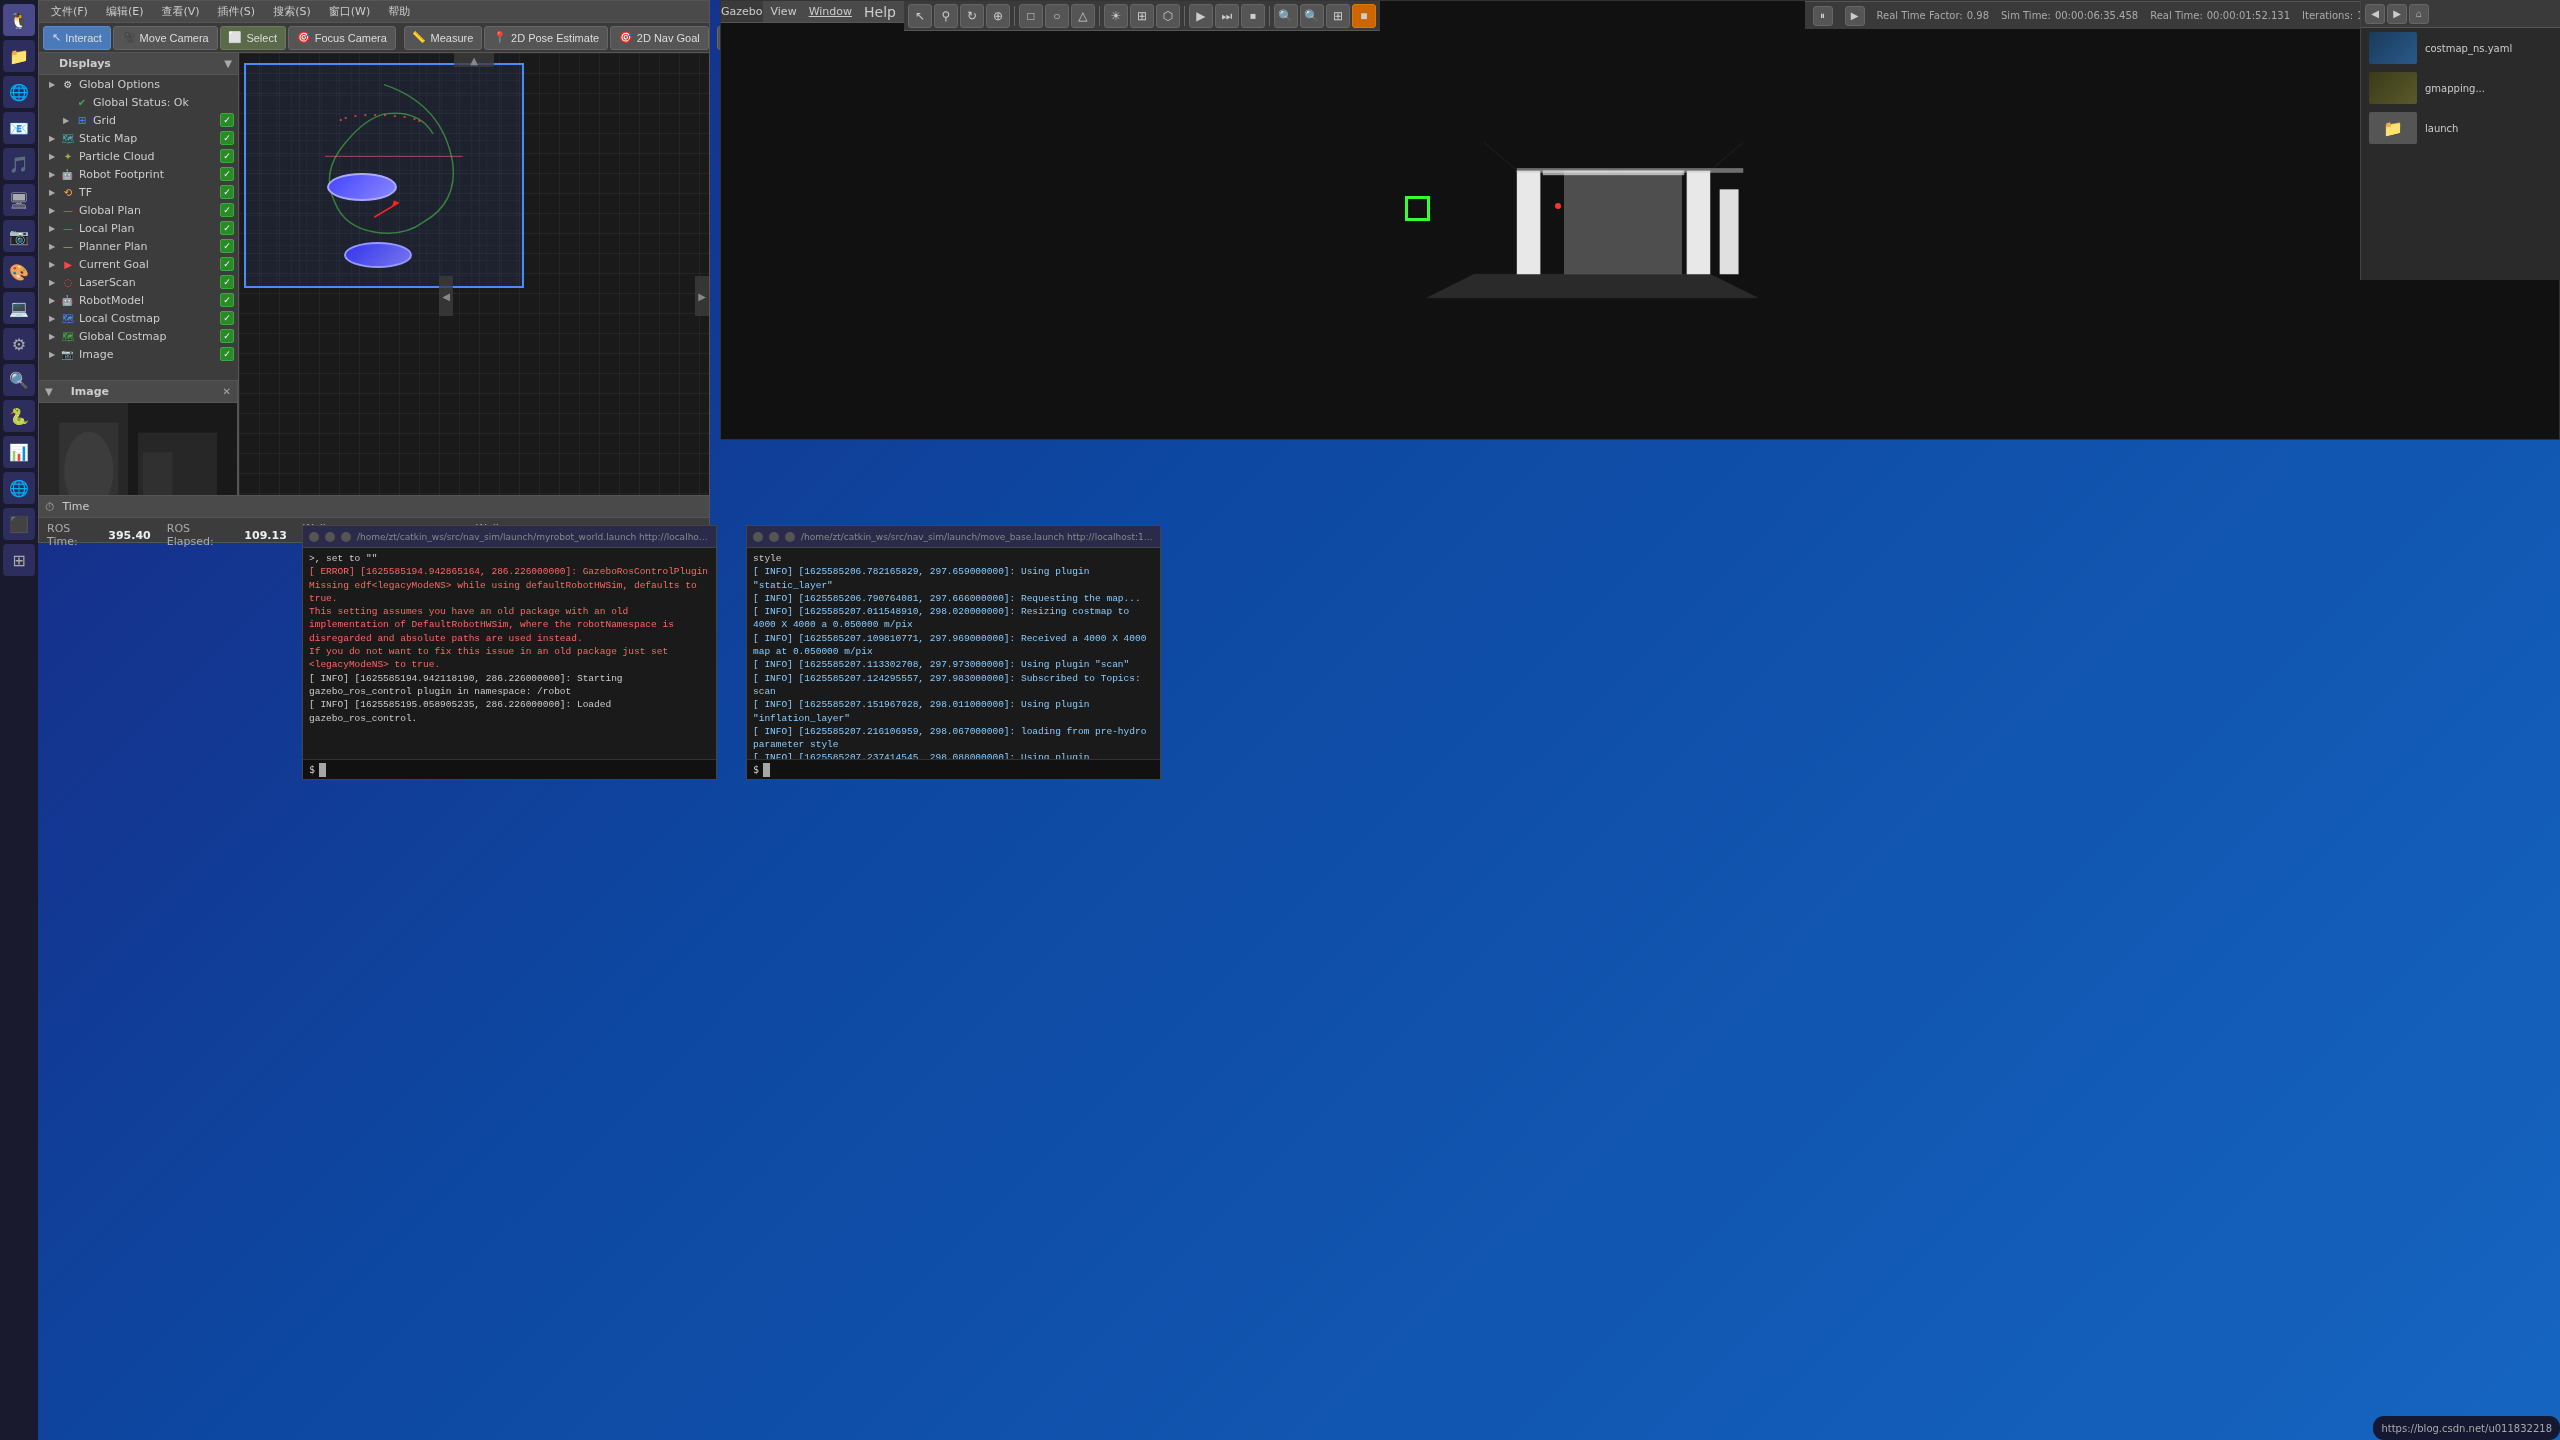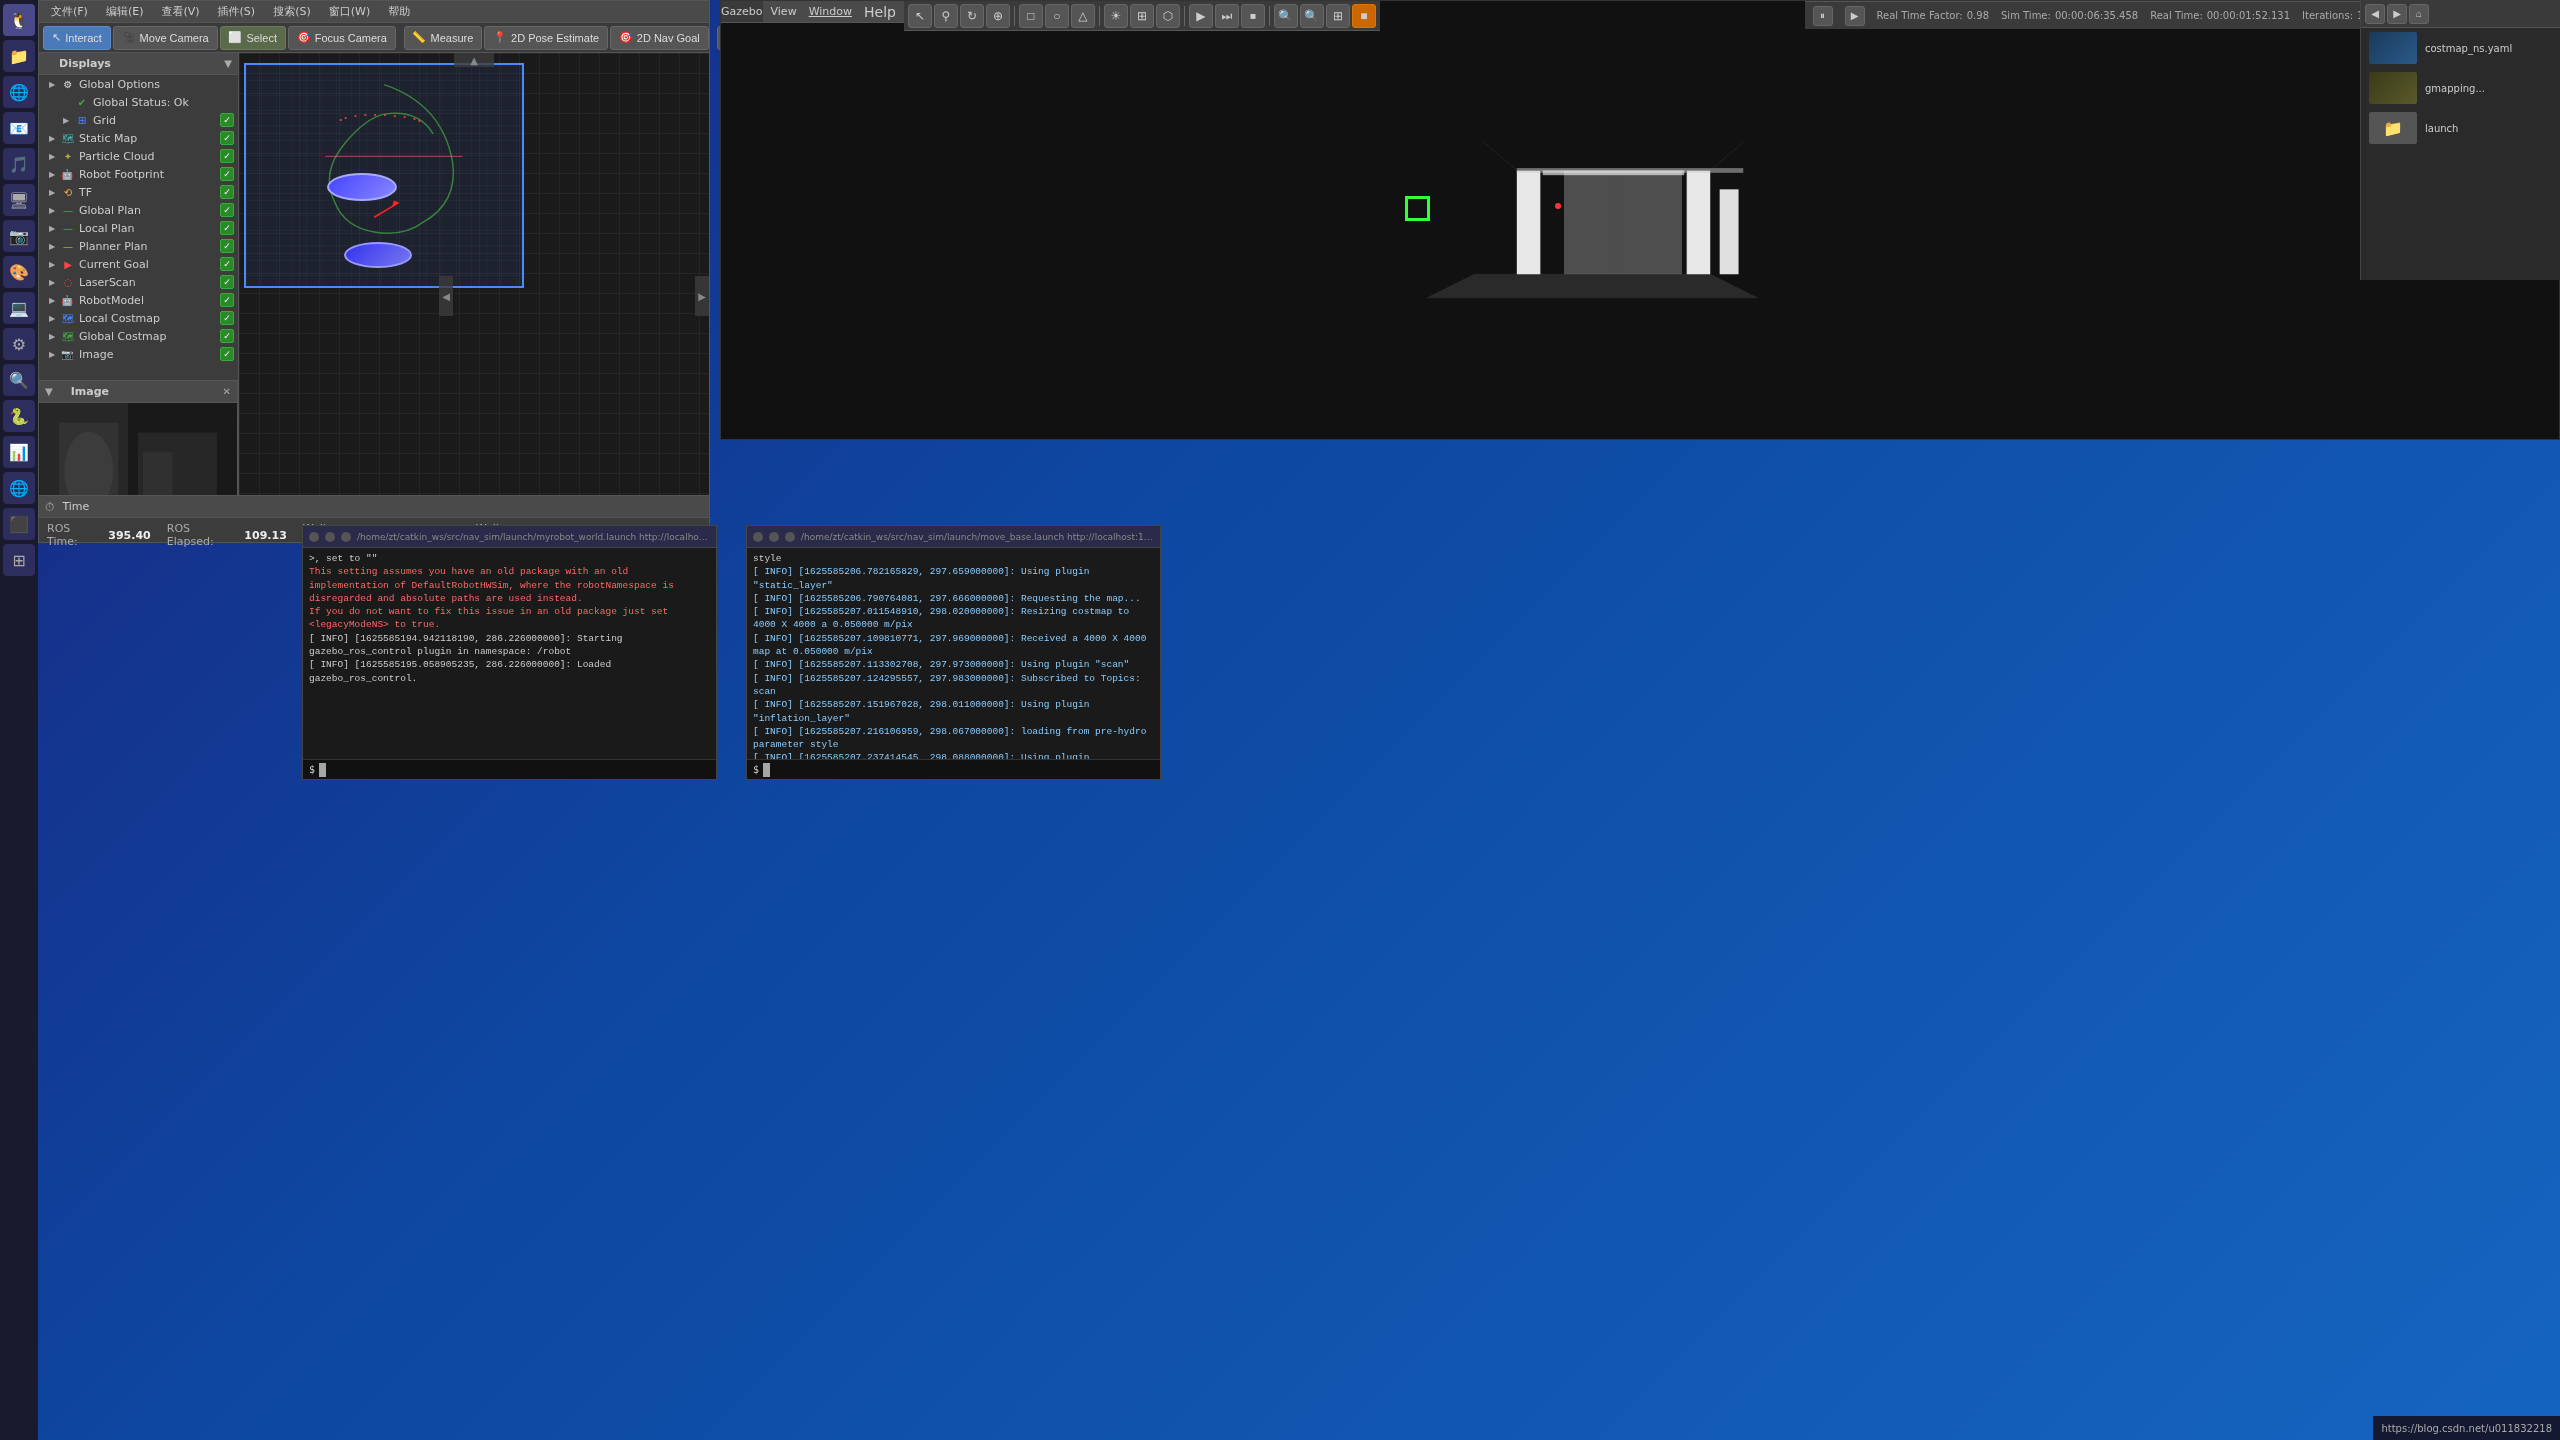--- a/index.html
+++ b/index.html
@@ -658,20 +658,21 @@
       right: 0;
       bottom: 0;
       height: 24px;
       background: rgba(20,20,40,0.95);
       padding: 0 8px;
       display: flex;
       align-items: center;
       gap: 16px;
       font-size: 10px;
       color: #aaa;
+      border-radius: 11px;
     }
 
     
     .systray {
       position: absolute;
       right: 0;
       top: 0;
       height: 22px;
       background: rgba(20,20,40,0.95);
       display: flex;
@@ -1204,20 +1205,21 @@
 
 <div class="terminal" style="left:302px;top:525px;width:415px;height:255px;">
   <div class="terminal-titlebar">
     <div class="terminal-dot td-close"></div>
     <div class="terminal-dot td-min"></div>
     <div class="terminal-dot td-max"></div>
     <span class="terminal-title">/home/zt/catkin_ws/src/nav_sim/launch/myrobot_world.launch http://localhost:11311</span>
   </div>
   <div class="terminal-content">
     <div class="log-normal">&gt;, set to ""</div>
+    <div class="log-error">[ ERROR] [1625585194.942865164, 286.226000000]: GazeboRosControlPlugin Missing edf&lt;legacyModeNS&gt; while using defaultRobotHWSim, defaults to true.</div>
     <div class="log-error">This setting assumes you have an old package with an old implementation of DefaultRobotHWSim, where the robotNamespace is disregarded and absolute paths are used instead.</div>
     <div class="log-error">If you do not want to fix this issue in an old package just set &lt;legacyModeNS&gt; to true.</div>
     <div class="log-normal">[ INFO] [1625585194.942118190, 286.226000000]: Starting gazebo_ros_control plugin in namespace: /robot</div>
     <div class="log-normal">[ INFO] [1625585195.058905235, 286.226000000]: Loaded gazebo_ros_control.</div>
 
   </div>
   <div class="terminal-input-line">
     <span>$</span>
     <span style="width:7px;height:14px;background:#ccc;display:inline-block;margin-left:4px;opacity:0.8;"></span>
   </div>

